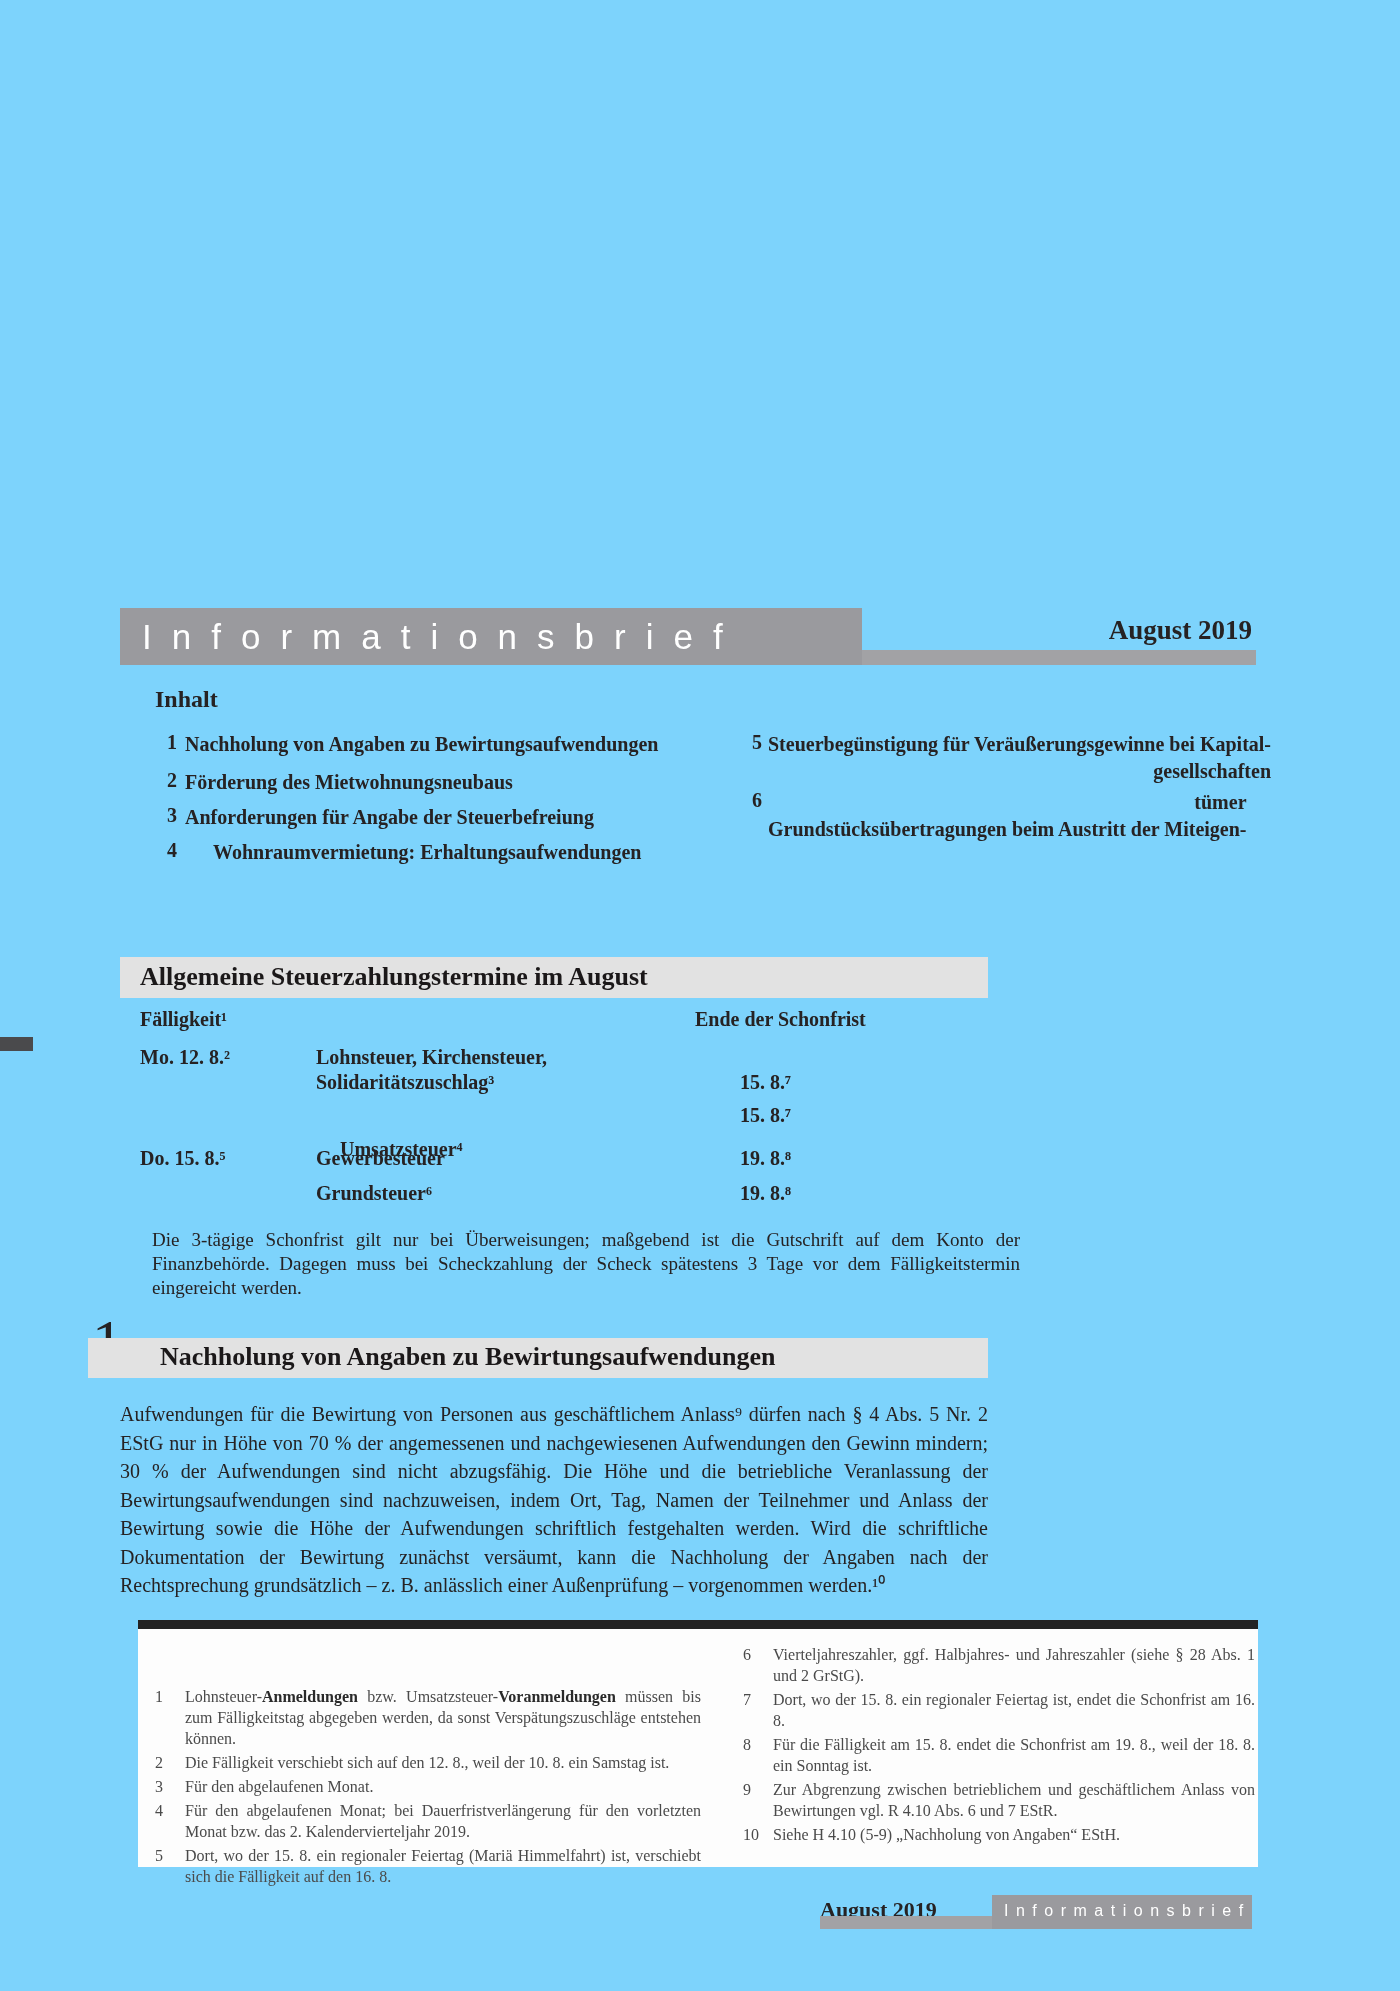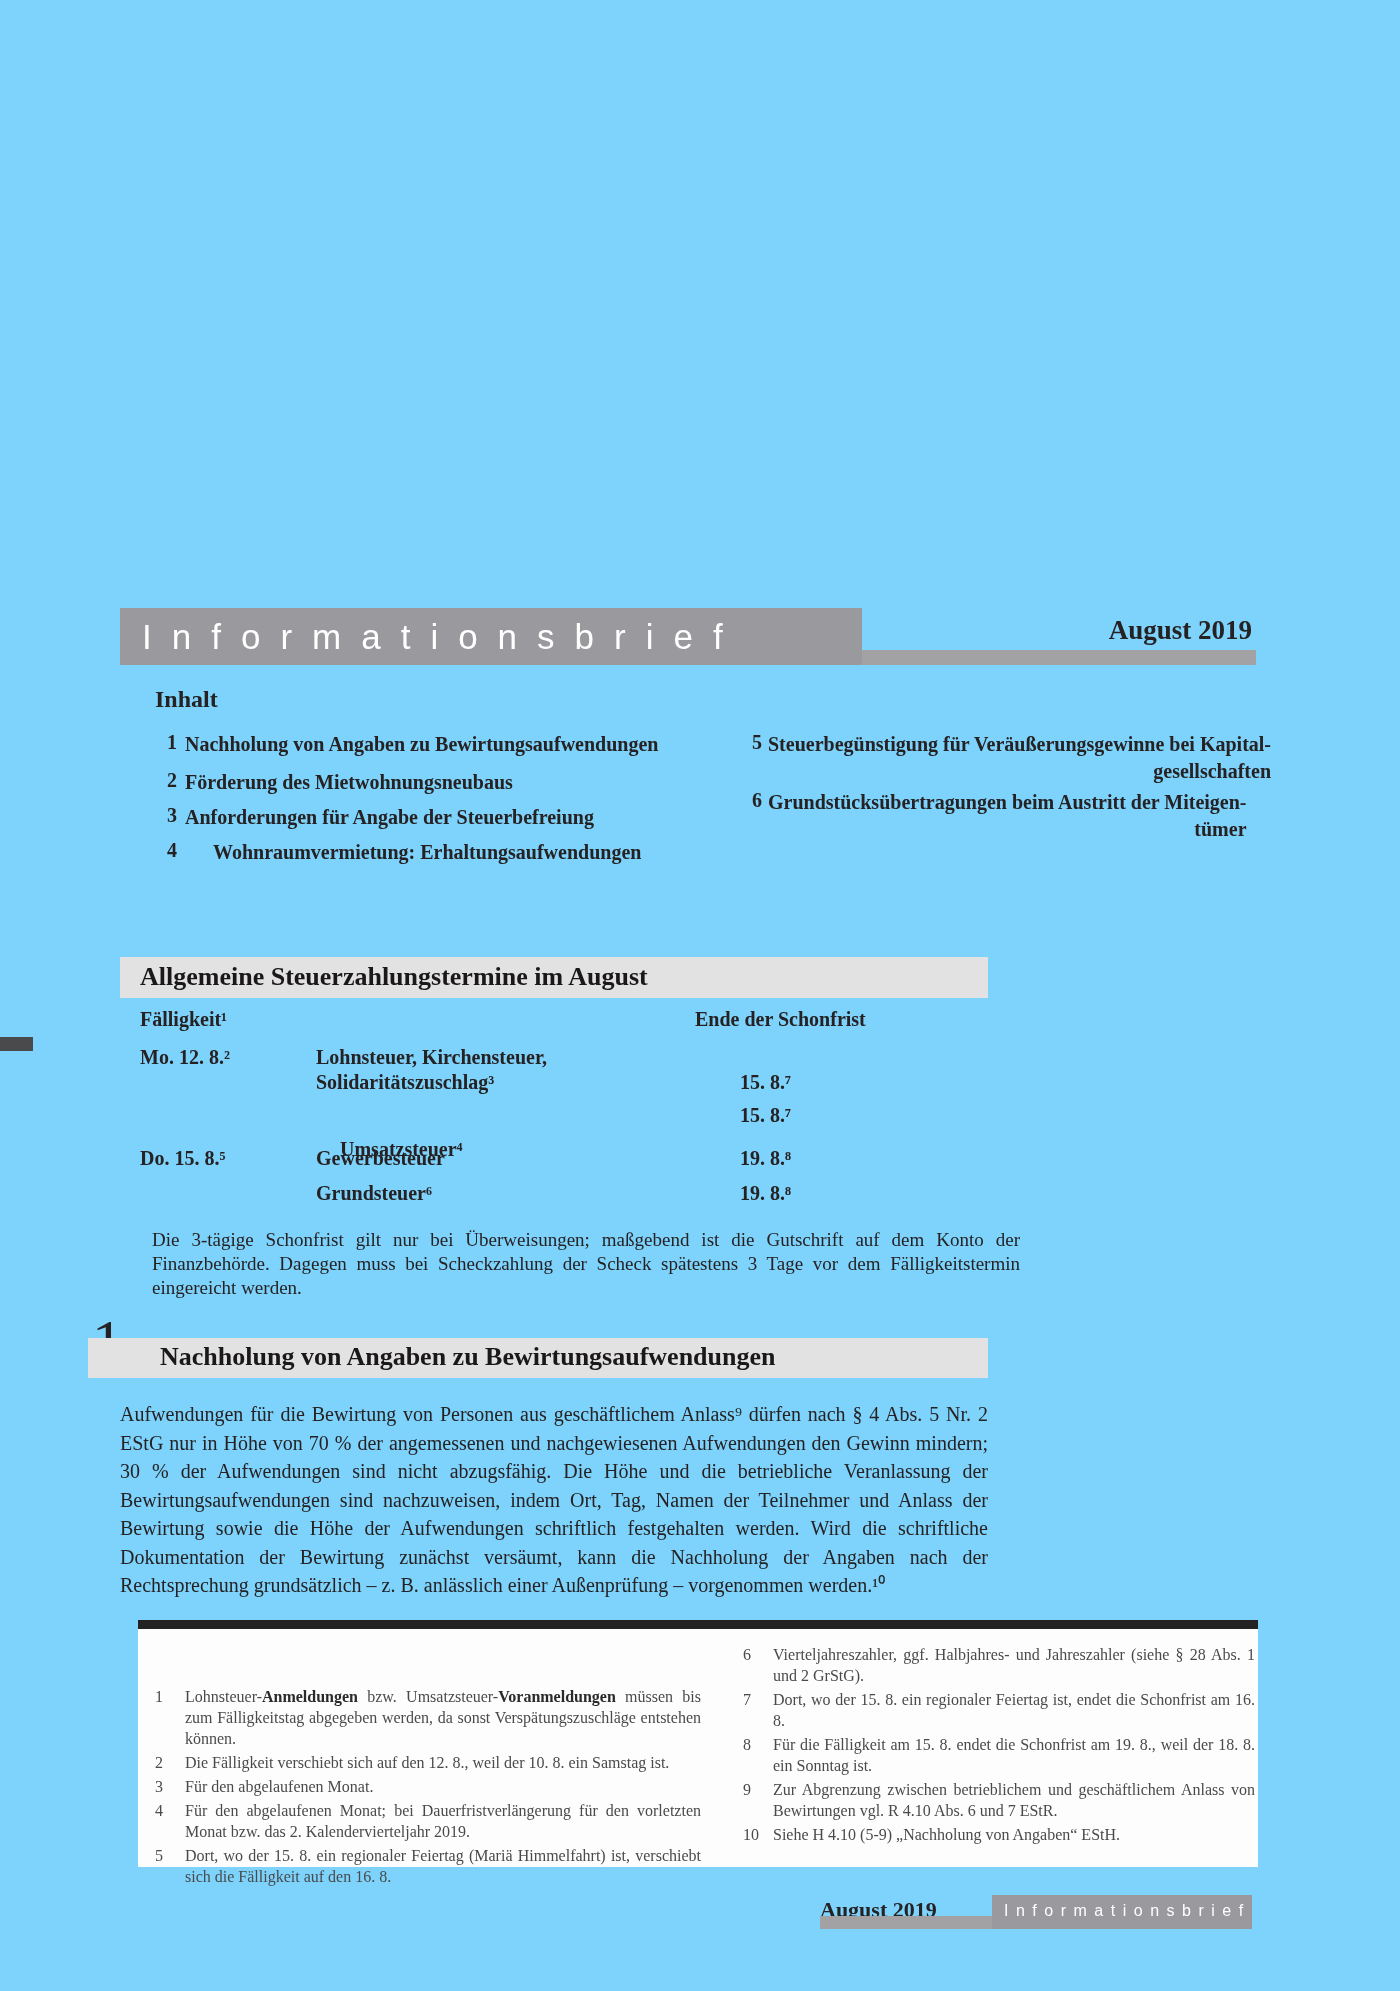--- a/index.html
+++ b/index.html
@@ -89,22 +89,22 @@
   <div>
     <span class="abs toc-num dk" style="left:740px;top:731px;">5</span>
     <div class="abs toc-lines dk" style="left:768px;top:731px;">
       <div>Steuerbegünstigung für Veräußerungsgewinne bei Kapital-</div>
       <div>gesellschaften</div>
     </div>
   </div>
   <div>
     <span class="abs toc-num dk" style="left:740px;top:789px;">6</span>
     <div class="abs toc-lines dk" style="left:768px;top:789px;">
+      <div>tümer</div>
       <div>Grundstücksübertragungen beim Austritt der Miteigen-</div>
-      <div>tümer</div>
     </div>
   </div>
 
   <div class="abs bar termine-bar">
     <span class="bar-title">Allgemeine Steuerzahlungstermine im August</span>
   </div>
 
   <span class="abs tcell dk" style="left:140px;top:1008px;">Fälligkeit¹</span>
   <span class="abs tcell dk" style="left:695px;top:1008px;">Ende der Schonfrist</span>
 

